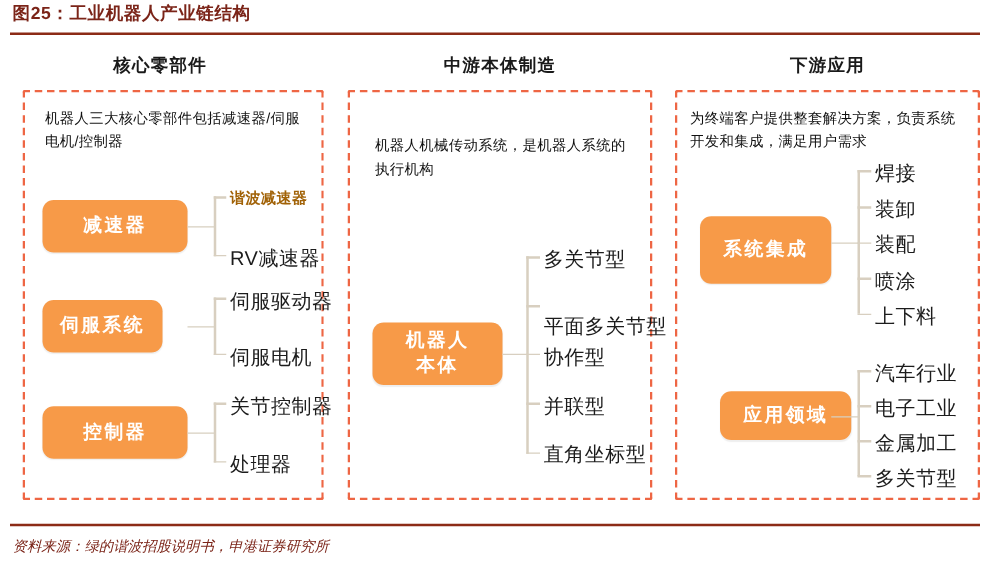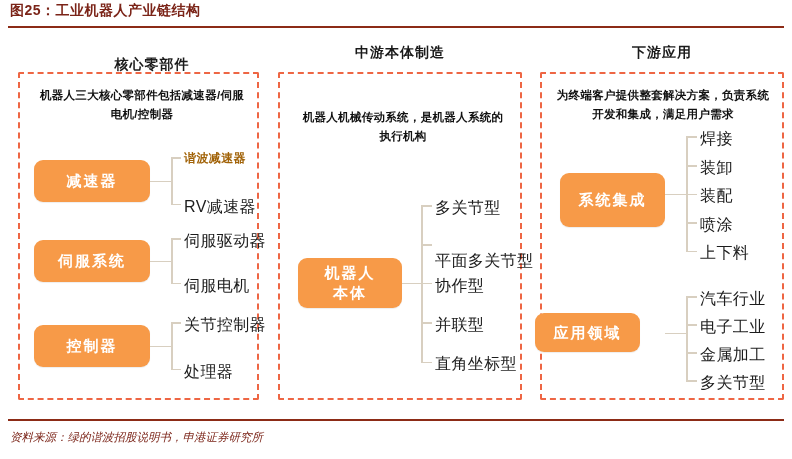--- a/index.html
+++ b/index.html
@@ -22,35 +22,35 @@
   .source{
     position:absolute;left:10px;top:430px;
     font-size:11.5px;color:#7b2418;font-style:italic;white-space:nowrap;
   }
 
   .col-title{
     position:absolute;top:44px;
     font-size:14px;font-weight:bold;color:#1a1a1a;
     text-align:center;white-space:nowrap;letter-spacing:1px;
   }
-  #ct1{left:32px;width:240px;margin-top:12px;}
+  #ct1{left:8px;width:240px;}
   #ct2{left:278px;width:244px;}
   #ct3{left:540px;width:244px;}
 
   .panel{
     position:absolute;top:72px;height:328px;
     border:2.5px dashed #ee6644;border-radius:2px;box-sizing:border-box;
   }
   #p1{left:18px;width:241px;}
   #p2{left:278px;width:244px;}
   #p3{left:540px;width:244px;}
 
   .panel-desc{
-    position:absolute;font-size:11.5px;font-weight:bold;color:#111;
-    line-height:19px;letter-spacing:0.3px;text-align:center;
+    position:absolute;font-size:11.5px;font-weight:normal;color:#111;
+    line-height:19px;letter-spacing:0.3px;
   }
   #d1{left:36px;top:86px;width:212px;}
   #d2{left:300px;top:108px;width:206px;}
   #d3{left:552px;top:86px;width:222px;}
 
   .obox{
     position:absolute;background:#f79a48;border-radius:9px;
     color:#ffffff;font-weight:bold;font-size:15px;
     display:flex;align-items:center;justify-content:center;
     text-align:center;letter-spacing:2px;line-height:20px;
@@ -86,21 +86,21 @@
 <div class="panel-desc" id="d3">为终端客户提供整套解决方案，负责系统开发和集成，满足用户需求</div>
 
 <div class="obox" style="left:34px;top:160px;width:116px;height:42px;">减速器</div>
 <div class="ln lnh" style="left:150px;top:180.5px;width:22px;"></div>
 <div class="ln lnv" style="left:171px;top:157px;height:48px;"></div>
 <div class="ln lnh" style="left:171px;top:157px;width:10px;"></div>
 <div class="ln lnh" style="left:171px;top:203.5px;width:10px;"></div>
 <div class="leaf hl" style="left:184px;top:150px;">谐波减速器</div>
 <div class="leaf" style="left:184px;top:197px;">RV减速器</div>
 
-<div class="obox" style="left:34px;top:240px;width:116px;height:42px;">伺服系统</div>
+<div class="obox" style="left:34px;top:240px;width:96px;height:42px;">伺服系统</div>
 <div class="ln lnh" style="left:150px;top:260.5px;width:22px;"></div>
 <div class="ln lnv" style="left:171px;top:238px;height:46px;"></div>
 <div class="ln lnh" style="left:171px;top:238px;width:10px;"></div>
 <div class="ln lnh" style="left:171px;top:282.5px;width:10px;"></div>
 <div class="leaf" style="left:184px;top:231px;">伺服驱动器</div>
 <div class="leaf" style="left:184px;top:276px;">伺服电机</div>
 
 <div class="obox" style="left:34px;top:325px;width:116px;height:42px;">控制器</div>
 <div class="ln lnh" style="left:150px;top:345.5px;width:22px;"></div>
 <div class="ln lnv" style="left:171px;top:322px;height:48px;"></div>
@@ -133,21 +133,21 @@
 <div class="ln lnh" style="left:686px;top:165px;width:11px;"></div>
 <div class="ln lnh" style="left:686px;top:193.5px;width:11px;"></div>
 <div class="ln lnh" style="left:686px;top:222px;width:11px;"></div>
 <div class="ln lnh" style="left:686px;top:250.5px;width:11px;"></div>
 <div class="leaf" style="left:700px;top:129px;">焊接</div>
 <div class="leaf" style="left:700px;top:158px;">装卸</div>
 <div class="leaf" style="left:700px;top:186px;">装配</div>
 <div class="leaf" style="left:700px;top:215px;">喷涂</div>
 <div class="leaf" style="left:700px;top:243px;">上下料</div>
 
-<div class="obox" style="left:535px;top:313px;width:105px;height:39px;">应用领域</div>
+<div class="obox" style="left:576px;top:313px;width:105px;height:39px;">应用领域</div>
 <div class="ln lnh" style="left:665px;top:332.5px;width:22px;"></div>
 <div class="ln lnv" style="left:686px;top:296px;height:85px;"></div>
 <div class="ln lnh" style="left:686px;top:296px;width:11px;"></div>
 <div class="ln lnh" style="left:686px;top:324px;width:11px;"></div>
 <div class="ln lnh" style="left:686px;top:352px;width:11px;"></div>
 <div class="ln lnh" style="left:686px;top:380px;width:11px;"></div>
 <div class="leaf" style="left:700px;top:289px;">汽车行业</div>
 <div class="leaf" style="left:700px;top:317px;">电子工业</div>
 <div class="leaf" style="left:700px;top:345px;">金属加工</div>
 <div class="leaf" style="left:700px;top:373px;">多关节型</div>

